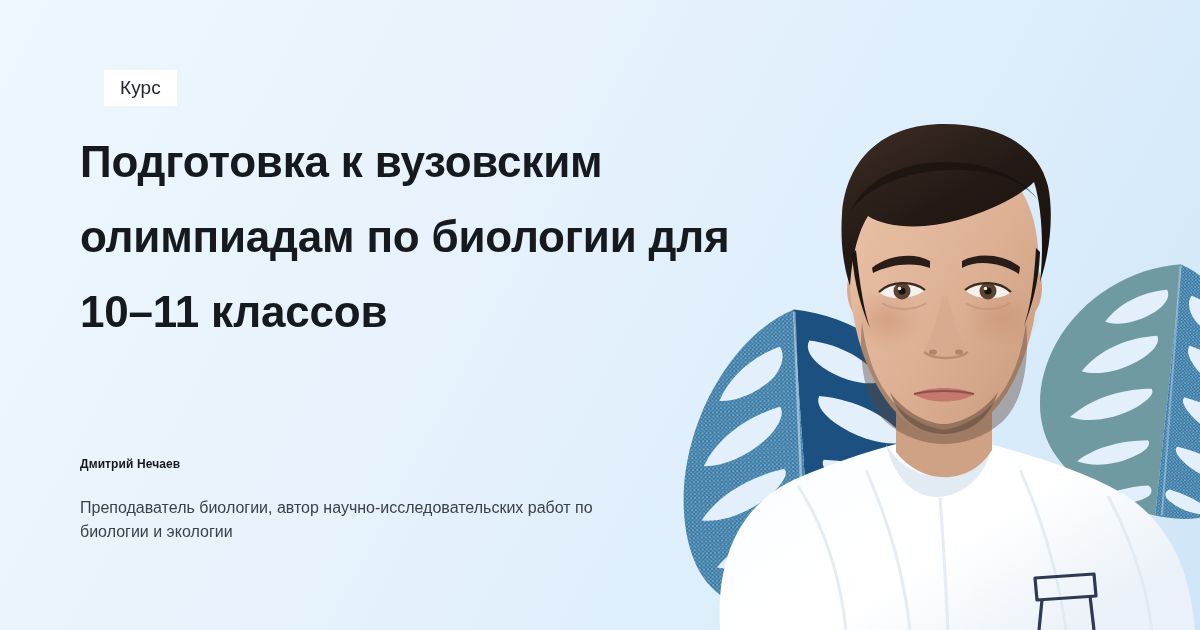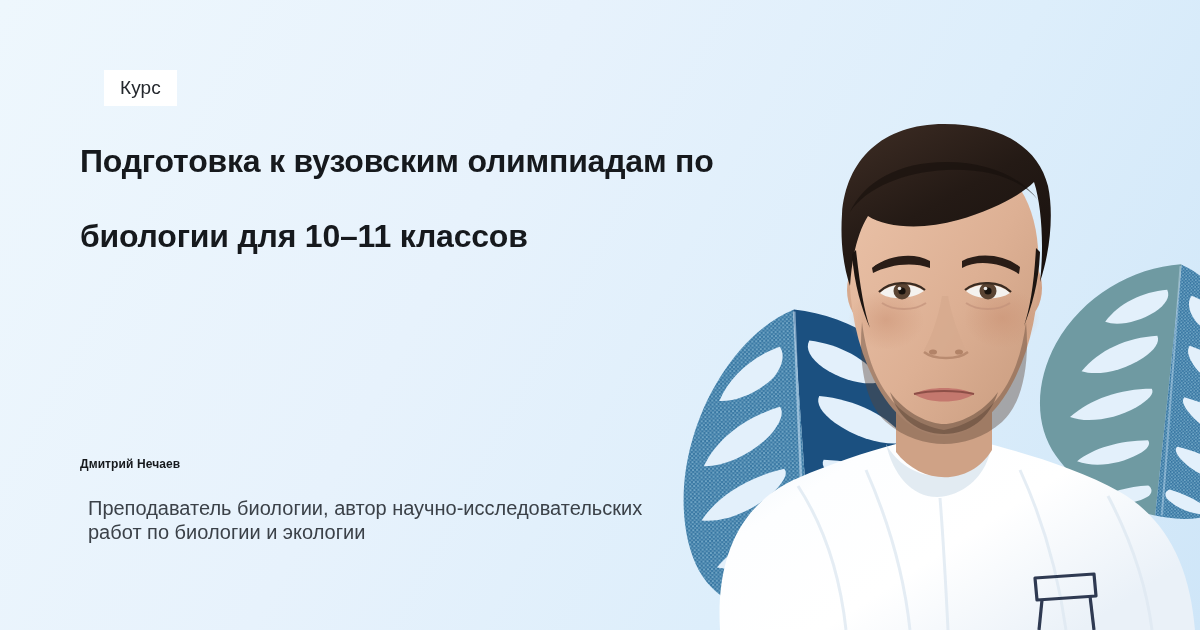--- a/index.html
+++ b/index.html
@@ -80,21 +80,21 @@
     letter-spacing: 0.1px;
     margin-left: 24px;
   }
 
   .title {
     position: absolute;
     top: 124px;
     left: 0;
     width: 700px;
     margin: 0;
-    font-size: 32px;
+    font-size: 44px;
     line-height: 75px;
     font-weight: 700;
     color: #16191d;
     letter-spacing: -0.2px;
   }
 
   .author-block {
     position: absolute;
     top: 452px;
     left: 0;
@@ -102,22 +102,22 @@
   }
   .author-name {
     margin: 0;
     font-size: 12px;
     line-height: 24px;
     font-weight: 700;
     color: #16191d;
     letter-spacing: 0.1px;
   }
   .author-role {
-    margin: 20px 0 0 8px;
-    font-size: 20px;
+    margin: 20px 0 0 0;
+    font-size: 16px;
     line-height: 24px;
     font-weight: 400;
     color: #3b4148;
     width: 575px;
   }
 </style>
 </head>
 <body>
 
 <div class="banner">

